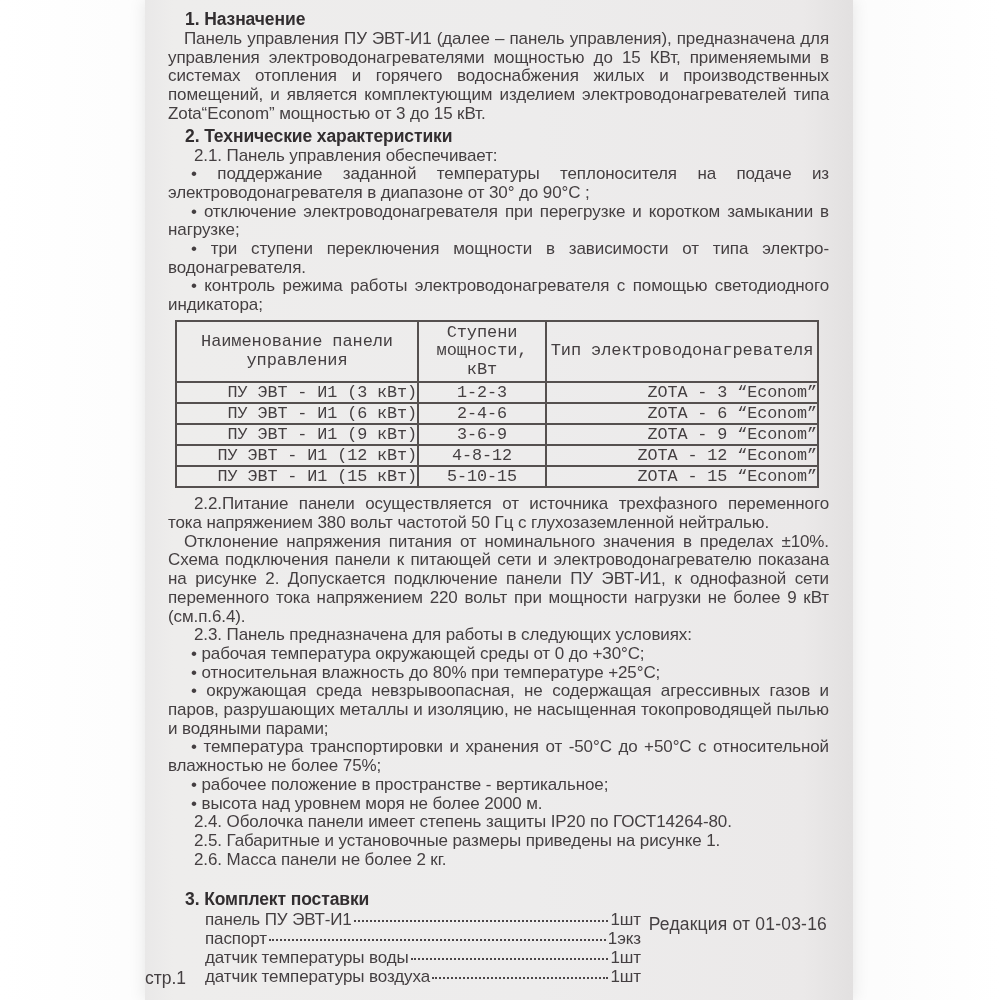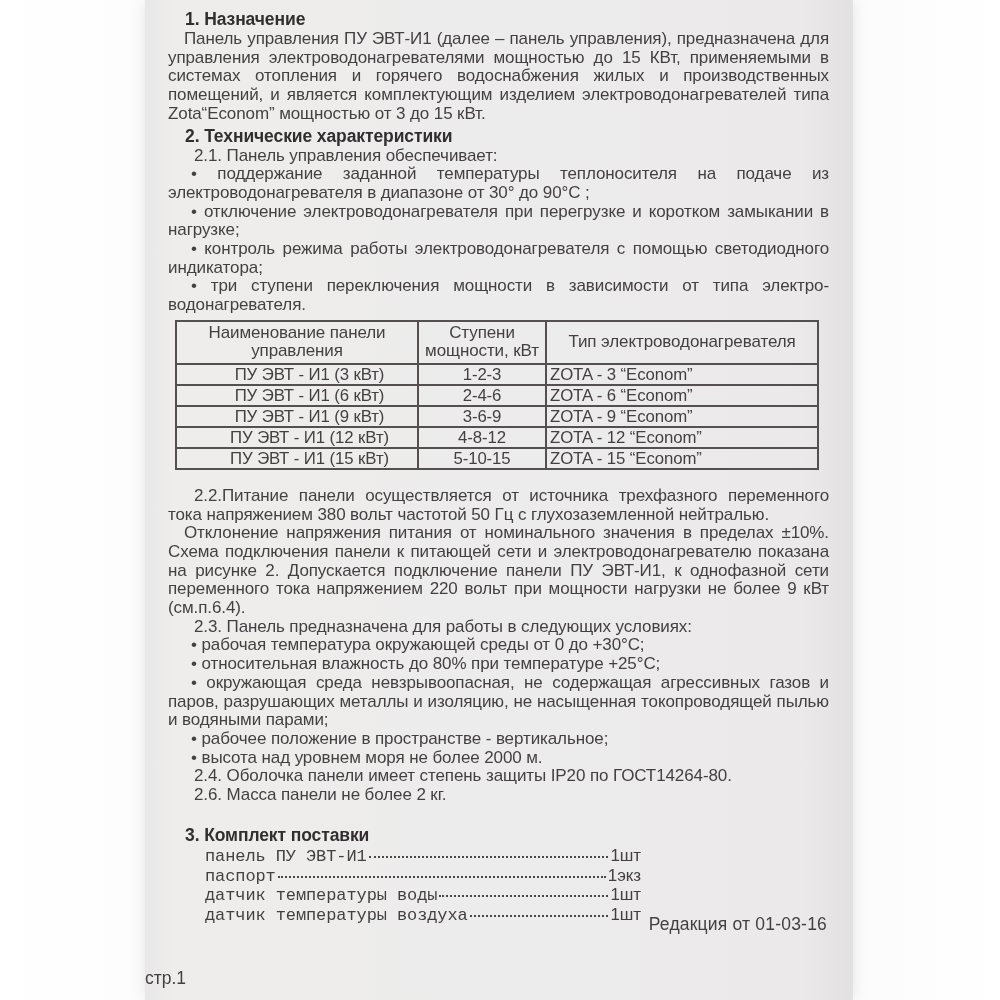--- a/index.html
+++ b/index.html
@@ -25,34 +25,34 @@
   .sec-heading{
     font-weight:bold;color:#322e30;font-size:17.5px;line-height:20px;
     margin:2px 0 1px;padding-left:17px;
   }
   p{margin:0;text-align:justify;}
   .ind{text-indent:16px;}
   .bullet{text-indent:23px;}
   .numitem{text-indent:26px;text-align:left;}
   table.power{
     border-collapse:collapse;table-layout:fixed;
-    margin:5px 0 17px 7px;width:642px;color:#443f41;
+    margin:5px 0 7px 7px;width:642px;color:#443f41;font-family:Liberation Mono, monospace;
   }
   .power th,.power td{border:2px solid #55504f;overflow:hidden;}
   .power th{
     font-weight:normal;text-align:center;vertical-align:middle;
     font-size:17px;line-height:18.5px;padding:2px 1px;
   }
   .power td{font-size:16.8px;line-height:19px;height:19px;padding:0;}
-  .power td.c1{padding-left:25px;text-align:center;}
+  .power td.c1{padding-left:25px;text-align:right;}
   .power td.c2{text-align:center;}
-  .power td.c3{padding-left:3px;text-align:left;}
+  .power td.c3{padding-left:3px;text-align:right;}
   .kit{margin:2px 0 0 37px;width:436px;}
   .kit-row{display:flex;align-items:baseline;line-height:18.7px;}
-  .kit-name{white-space:nowrap;font-family:Liberation Mono, monospace;}
+  .kit-name{white-space:nowrap;}
   .kit-leader{flex:1;border-bottom:2px dotted #4b4648;margin:0 2px;position:relative;top:-3px;min-width:12px;}
   .kit-qty{white-space:nowrap;}
   .page-label{
     position:absolute;top:968px;left:0;width:708px;
     color:#443f41;font-size:17.5px;
   }
   .edition{
     position:absolute;top:914px;right:26px;
     color:#443f41;font-size:17.5px;letter-spacing:0.2px;
   }
@@ -64,22 +64,22 @@
   <div class="paper">
     <div class="content">
 
       <div class="sec-heading">1. Назначение</div>
       <p class="ind">Панель управления ПУ ЭВТ-И1 (далее – панель управления), предназначена для управления электроводонагревателями  мощностью до 15 КВт, применяемыми в системах отопления и  горячего водоснабжения жилых и  производственных помещений, и  является комплектующим изделием электроводонагревателей типа Zota“Econom” мощностью от 3  до 15 кВт.</p>
 
       <div class="sec-heading">2. Технические характеристики</div>
       <p class="numitem">2.1. Панель управления обеспечивает:</p>
       <p class="bullet">• поддержание заданной температуры теплоносителя на подаче из электроводонагревателя в диапазоне от 30° до 90°С ;</p>
       <p class="bullet">• отключение электроводонагревателя при  перегрузке и  коротком замыкании  в нагрузке;</p>
+      <p class="bullet">• три ступени переключения мощности в зависимости от типа электро-водонагревателя.</p>
       <p class="bullet">• контроль режима работы  электроводонагревателя с  помощью светодиодного  индикатора;</p>
-      <p class="bullet">• три ступени переключения мощности в зависимости от типа электро-водонагревателя.</p>
 
       <table class="power">
         <colgroup>
             <col style="width:242px">
             <col style="width:128px">
             <col style="width:272px">
           </colgroup>
         <thead>
           <tr>
             <th>Наименование панели управления</th>
@@ -115,23 +115,25 @@
           </tr>
         </tbody>
       </table>
 
       <p class="numitem" style="text-align:justify">2.2.Питание панели  осуществляется от источника трехфазного переменного тока напряжением 380 вольт частотой 50 Гц с  глухозаземленной нейтралью.</p>
       <p class="ind">Отклонение напряжения питания от номинального  значения  в пределах ±10%. Схема подключения панели  к питающей сети  и  электроводонагревателю показана на рисунке 2.  Допускается подключение панели  ПУ ЭВТ-И1,  к однофазной сети  переменного тока напряжением 220 вольт при  мощности нагрузки  не более 9 кВт (см.п.6.4).</p>
       <p class="numitem">2.3. Панель предназначена для работы в следующих условиях:</p>
       <p class="bullet">• рабочая температура окружающей среды от 0 до  +30°С;</p>
       <p class="bullet">• относительная влажность до 80% при  температуре +25°С;</p>
       <p class="bullet">• окружающая среда  невзрывоопасная, не содержащая  агрессивных газов и  паров, разрушающих металлы и  изоляцию, не насыщенная токопроводящей пылью и  водяными  парами;</p>
+      <p class="bullet">• температура транспортировки  и  хранения  от -50°С до +50°С  с относительной влажностью не более 75%;</p>
       <p class="bullet">• рабочее положение в пространстве - вертикальное;</p>
       <p class="bullet">• высота над уровнем моря не более 2000 м.</p>
       <p class="numitem">2.4. Оболочка панели имеет степень защиты IP20 по  ГОСТ14264-80.</p>
+      <p class="numitem">2.5. Габаритные и  установочные размеры приведены на рисунке 1.</p>
       <p class="numitem">2.6. Масса панели  не более 2 кг.</p>
 
       <div class="sec-heading" style="margin-top:20px">3. Комплект поставки</div>
       <div class="kit">
         <div class="kit-row">
           <span class="kit-name">панель ПУ ЭВТ-И1</span>
           <span class="kit-leader"></span>
           <span class="kit-qty">1шт</span>
         </div>
         <div class="kit-row">

